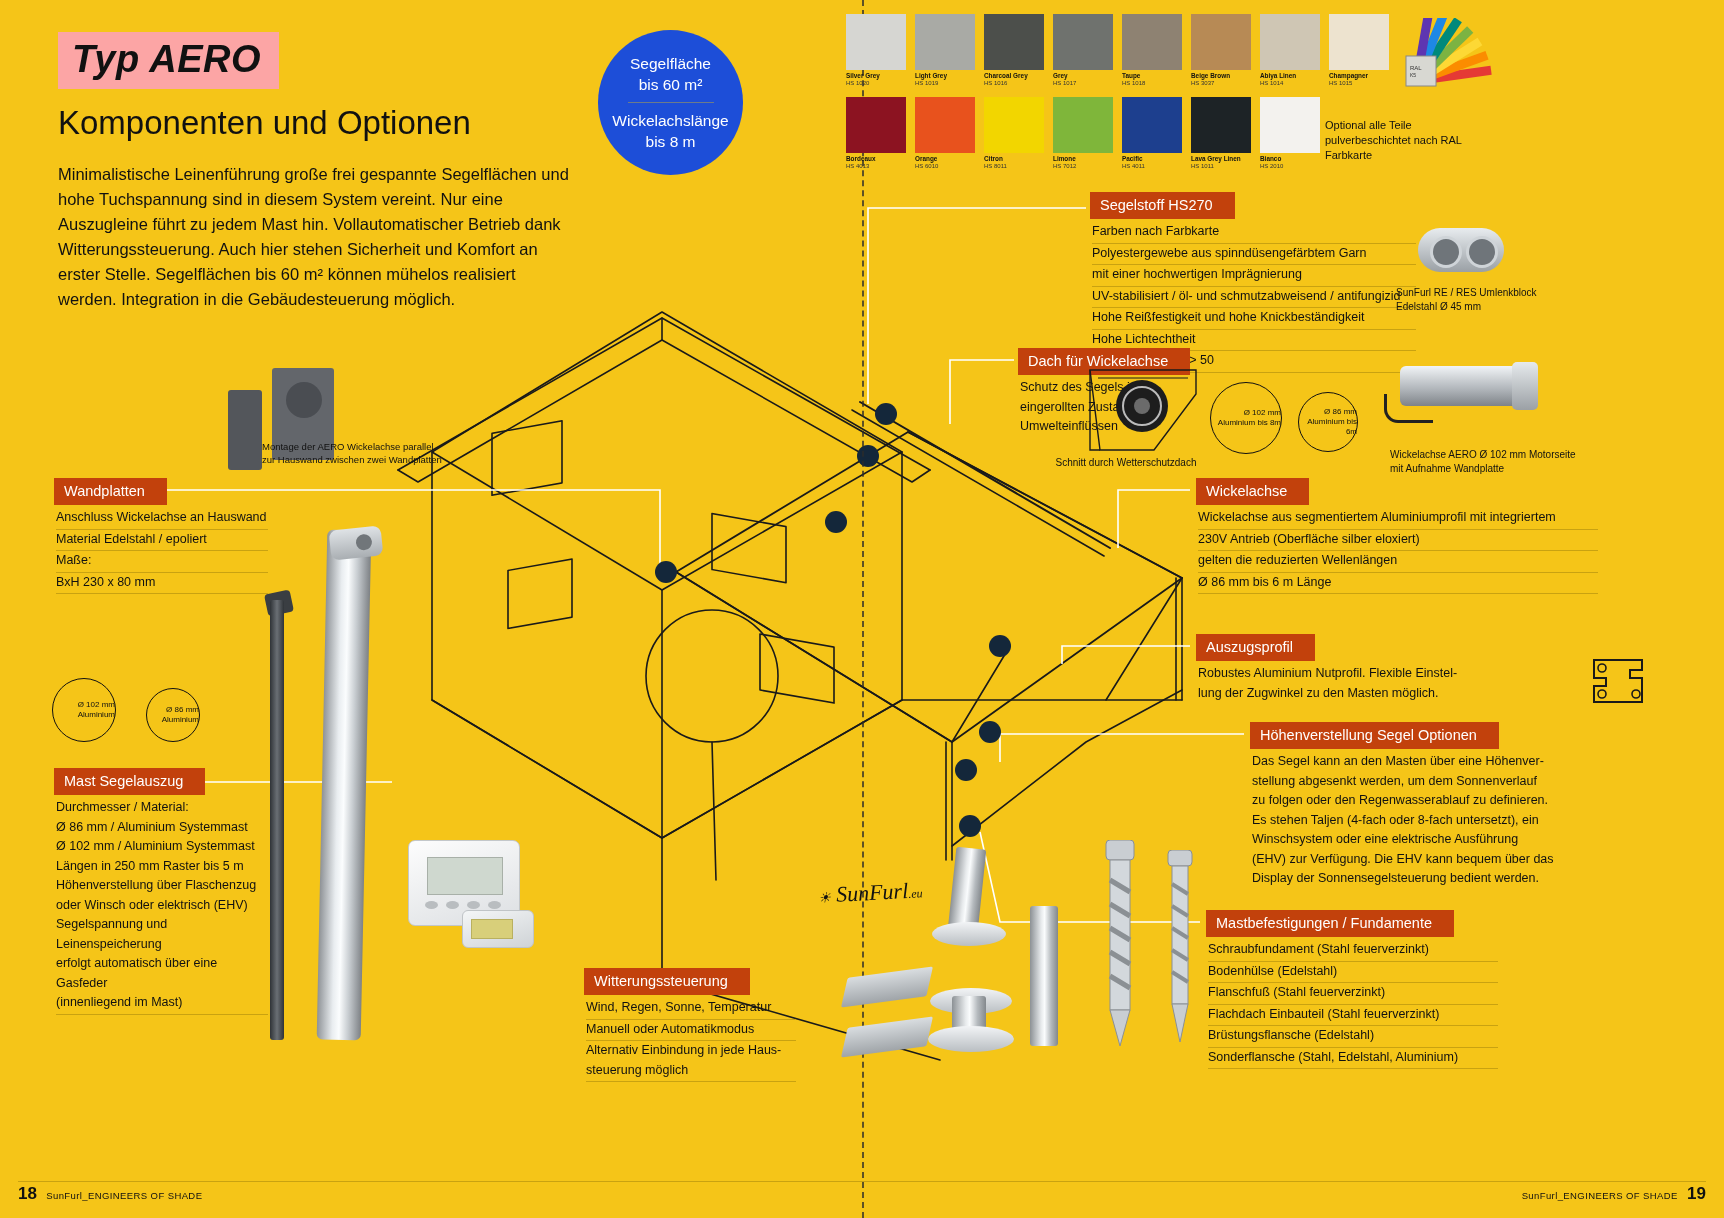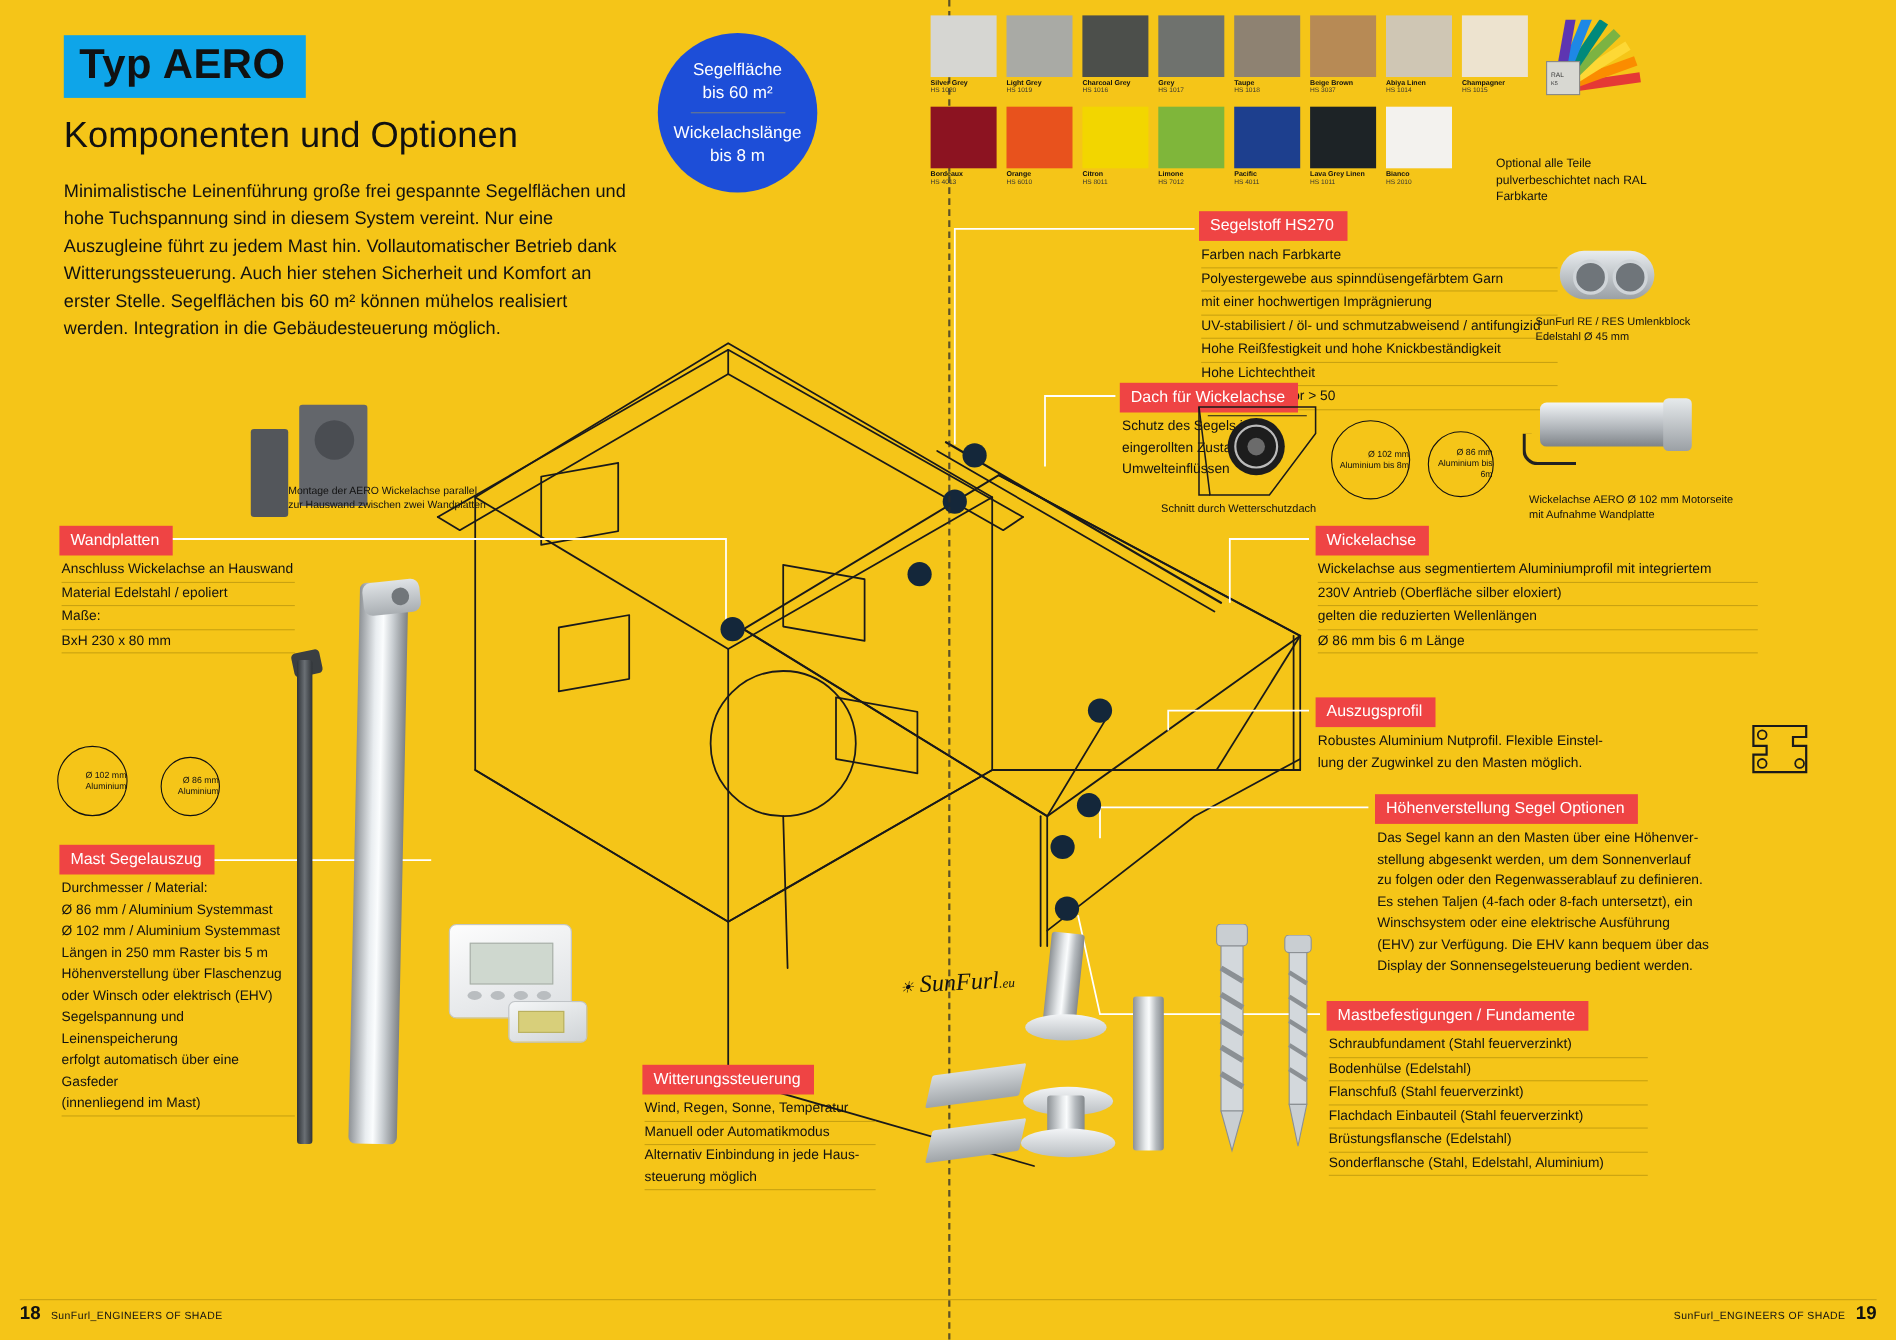--- a/index.html
+++ b/index.html
@@ -15,21 +15,21 @@
 
   
   .fold{
     position:absolute;left:862px;top:0;width:0;height:1218px;
     border-left:2px dashed #2b2b2b;opacity:.75;
   }
 
   
   .title-box{
     position:absolute;left:58px;top:32px;
-    background:#0ea5e9;padding:6px 18px 8px 14px;
+    background:#fca5a5;padding:6px 18px 8px 14px;font-style:italic;
   }
   .title-box h1{
     margin:0;font-size:38px;font-weight:bold;letter-spacing:.5px;color:#111;
     font-family:"Liberation Sans", sans-serif;
   }
   .subtitle{
     position:absolute;left:58px;top:104px;
     font-size:33px;font-weight:400;color:#111;
   }
   .intro{
@@ -48,28 +48,28 @@
 
   
   .swatches{position:absolute;left:846px;top:14px;width:456px;}
   .swrow{display:flex;gap:9px;}
   .sw{width:60px;}
   .sw .chip{width:60px;height:56px;border:0;}
   .sw .nm{font-size:6.4px;line-height:8px;margin-top:2px;font-weight:bold;color:#111;}
   .sw .cd{font-size:6px;line-height:7.5px;color:#333;}
   .swrow2{margin-top:9px;}
   .ral-note{
-    position:absolute;left:1360px;top:118px;width:150px;font-size:11px;line-height:15px;color:#111;margin-top:24px;
+    position:absolute;left:1325px;top:118px;width:150px;font-size:11px;line-height:15px;color:#111;
   }
   .ral-fan{position:absolute;left:1404px;top:18px;width:100px;height:90px;}
 
   
   .label{
-    position:absolute;background:#ef4444;color:#fff;
-    font-size:14.5px;padding:5px 12px 6px 10px;white-space:nowrap;
+    position:absolute;background:#c2410c;color:#fff;
+    font-size:14.5px;padding:5px 22px 6px 10px;white-space:nowrap;
   }
   .block{position:absolute;font-size:12.5px;line-height:19.5px;color:#111;}
   .block .ln{border-bottom:1px solid #c9a211;padding-bottom:1px;}
   .small{font-size:10px;line-height:14px;}
 
   
   .art{position:absolute;left:0;top:0;width:1724px;height:1218px;pointer-events:none;}
 
   .bracket{
     position:absolute;left:228px;top:368px;width:110px;height:110px;

